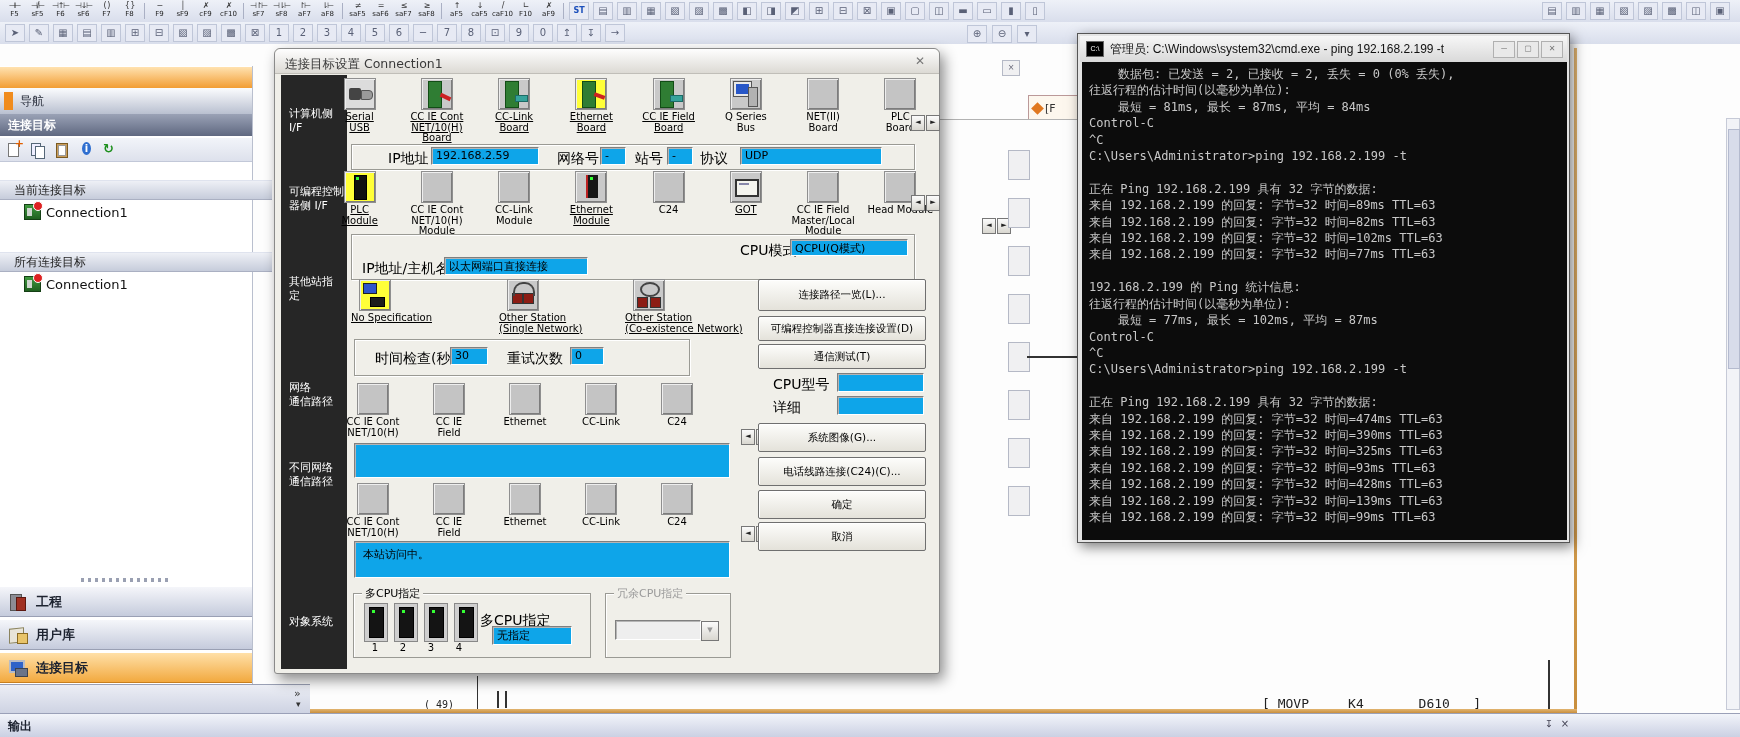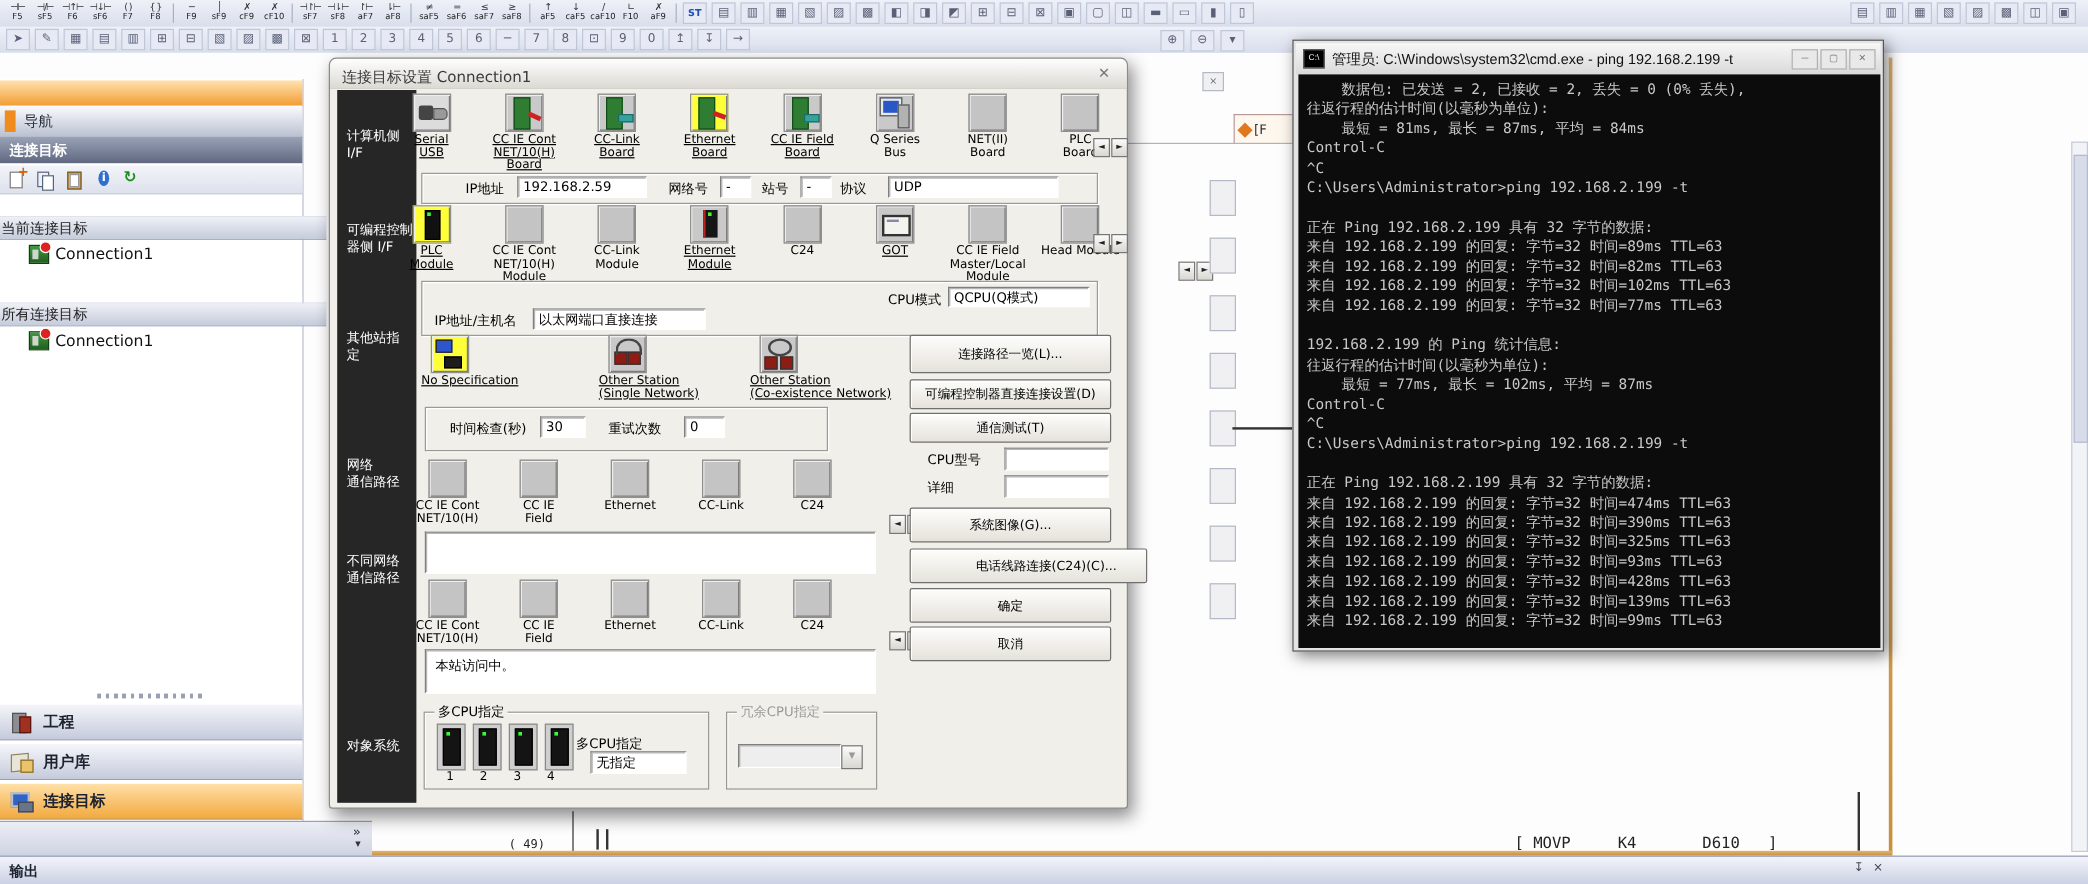--- a/index.html
+++ b/index.html
@@ -34,21 +34,21 @@
   .mi-new::after{content:"+";position:absolute;right:-1px;top:-4px;color:#e05f00;font-weight:bold;font-size:11px}
   .mi-copy::before{content:"";position:absolute;left:2px;top:2px;width:8px;height:11px;background:#eef;border:1px solid #567}
   .mi-copy::after{content:"";position:absolute;left:6px;top:5px;width:8px;height:11px;background:#fff;border:1px solid #567}
   .mi-paste::before{content:"";position:absolute;left:3px;top:2px;width:10px;height:13px;background:#c99c5a;border:1px solid #7a5a22}
   .mi-paste::after{content:"";position:absolute;left:5px;top:4px;width:6px;height:9px;background:#fff;border:1px solid #999}
   .mi-info::before{content:"i";position:absolute;left:5px;top:1px;width:9px;height:13px;background:#2f6fd0;border-radius:50%;
         color:#fff;font-size:10px;text-align:center;line-height:13px;font-weight:bold}
   .mi-refresh::before{content:"↻";position:absolute;left:2px;top:0;color:#1d8f1d;font-size:13px;font-weight:bold}
   .sec-header{left:0;width:272px;height:20px;background:linear-gradient(#eef0f6,#c6ccdb);
         border-top:1px solid #dfe3ee;border-bottom:1px solid #aab0c2;color:#222;
-        display:flex;align-items:center;padding-left:1px;box-sizing:border-box;font-size:12px}
+        display:flex;align-items:center;padding-left:14px;box-sizing:border-box;font-size:12px}
   .conn-item{left:0;width:252px;height:20px;display:flex;align-items:center;gap:5px;padding-left:24px;box-sizing:border-box;
         color:#111;font-size:13px}
   .conn-ico{width:15px;height:14px;background:linear-gradient(#3f9a3f,#206020);border:1px solid #143f14;position:relative;flex:0 0 auto}
   .conn-ico::before{content:"";position:absolute;left:2px;top:3px;width:5px;height:8px;background:#cfd6cf}
   .conn-ico::after{content:"";position:absolute;right:-3px;top:-4px;width:8px;height:8px;border-radius:50%;background:#d22;border:1px solid #fff}
   #splitter{left:0;top:576px;width:252px;height:8px;display:flex;align-items:center;justify-content:center}
   #splitter .dots{width:90px;height:4px;background:repeating-linear-gradient(90deg,#9aa0b2 0 3px,transparent 3px 7px)}
   .nav-btn{left:0;width:252px;height:31px;background:linear-gradient(#f5f6fa,#c5cbdc);
         border-top:1px solid #fff;border-bottom:1px solid #9aa0b4;display:flex;align-items:center;gap:8px;
         padding-left:8px;box-sizing:border-box;font-weight:bold;color:#1d2330;font-size:13px}
@@ -114,32 +114,32 @@
   .t-nospec .b{left:10px;bottom:3px;width:13px;height:8px;background:#1c1c1c;border:1px solid #000}
   .t-single .a{left:4px;top:13px;width:9px;height:9px;background:#8c1c14;border:1px solid #333}
   .t-single .b{right:4px;top:13px;width:9px;height:9px;background:#8c1c14;border:1px solid #333}
   .t-single .c{left:5px;top:2px;width:18px;height:12px;border:2px solid #444;border-bottom:none;border-radius:10px 10px 0 0}
   .t-coexist .a{left:3px;bottom:2px;width:9px;height:9px;background:#8c1c14;border:1px solid #333}
   .t-coexist .b{right:3px;bottom:2px;width:9px;height:9px;background:#8c1c14;border:1px solid #333}
   .t-coexist .c{left:6px;top:2px;width:16px;height:11px;border:2px solid #444;border-radius:50%}
   .t-cpu{width:22px;height:37px;background:#cfcfcf;border:1px solid #888;position:relative;flex:0 0 auto}
   .t-cpu i{position:absolute;left:4px;top:3px;width:13px;height:29px;background:#141414;border:1px solid #000}
   .t-cpu em{position:absolute;left:7px;top:6px;width:3px;height:3px;background:#3f3}
-  .inset{background:#ffffff;border:1px solid;border-color:#7f7f7f #fff #fff #7f7f7f;box-shadow:inset 1px 1px 0 #b5b5b5;
+  .inset{background:#0ea5e9;border:1px solid;border-color:#7f7f7f #fff #fff #7f7f7f;box-shadow:inset 1px 1px 0 #b5b5b5;
         font-size:11px;padding:1px 4px;box-sizing:border-box;color:#000;overflow:hidden;white-space:nowrap}
   .etched{border:1px solid #9a9a94;box-shadow:inset 1px 1px 0 #fff, 1px 1px 0 #fff}
   .wbtn{position:absolute;left:483px;width:166px;background:linear-gradient(#fdfdfb,#e4e2da);
         border:1px solid #6f6f6f;box-shadow:inset 1px 1px 0 #fff;border-radius:2px;
         display:flex;align-items:center;justify-content:center;font-size:10.5px;color:#000;white-space:nowrap}
   .grp{position:absolute;border:1px solid #9a9a94;box-shadow:inset 1px 1px 0 #fff}
   .grp .gl{position:absolute;left:8px;top:-8px;background:#f0efe9;padding:0 3px;font-size:11px}
   .arrpair{position:absolute;display:flex;gap:1px}
   .arrbtn{width:12px;height:14px;background:linear-gradient(#fbfbfb,#d9d7d0);border:1px solid #777;
         font-size:7px;line-height:13px;text-align:center;color:#222}
-  .dlg-label{position:absolute;font-size:11px;color:#000;white-space:nowrap}
+  .dlg-label{position:absolute;font-size:14px;color:#000;white-space:nowrap}
   
   #cmdwin{left:1077px;top:33px;width:493px;height:510px;background:#e4e4e4;border:1px solid #555;
         box-shadow:3px 4px 12px rgba(0,0,0,.5);box-sizing:border-box}
   #cmd-title{position:absolute;left:2px;top:2px;right:2px;height:26px;background:linear-gradient(#f7f7f7,#d9d9d9);
         display:flex;align-items:center;gap:6px;padding-left:6px;box-sizing:border-box;color:#111;font-size:12px;
         font-family:"Liberation Sans",sans-serif}
   #cmd-ico{width:16px;height:14px;background:#000;color:#fff;font-size:7px;line-height:13px;text-align:center;flex:0 0 auto;
         border:1px solid #666}
   #cmd-btns{margin-left:auto;margin-right:4px;display:flex;gap:2px}
   #cmd-btns div{width:20px;height:15px;background:#e9e9e9;border:1px solid #b0b0b0;color:#777;
@@ -740,21 +740,21 @@
     <span class="gl" style="color:#9a9a9a">冗余CPU指定</span>
     <span class="inset" style="position:absolute;left:9px;top:26px;width:86px;height:20px;background:#eee"></span>
     <span class="arrbtn" style="position:absolute;left:95px;top:27px;width:16px;height:18px;line-height:17px;color:#999">▼</span>
   </div>
 
   <div id="btncol">
       <div class="wbtn" style="top: 230px; height: 30px;">连接路径一览(L)...</div>
       <div class="wbtn" style="top: 267px; height: 23px;">可编程控制器直接连接设置(D)</div>
       <div class="wbtn" style="top: 295px; height: 23px;">通信测试(T)</div>
       <div class="wbtn" style="top: 374px; height: 27px;">系统图像(G)...</div>
-      <div class="wbtn" style="top: 408px; height: 27px; padding-left: 30px;">电话线路连接(C24)(C)...</div>
+      <div class="wbtn" style="top: 408px; height: 27px;">电话线路连接(C24)(C)...</div>
       <div class="wbtn" style="top: 441px; height: 27px;">确定</div>
       <div class="wbtn" style="top: 473px; height: 27px;">取消</div>
     </div>
   <span class="dlg-label" style="left:498px;top:327px">CPU型号</span>
   <span class="inset" style="position:absolute;left:562px;top:324px;width:87px;height:19px"></span>
   <span class="dlg-label" style="left:498px;top:350px">详细</span>
   <span class="inset" style="position:absolute;left:562px;top:347px;width:87px;height:19px"></span>
 </div>
 
 <div id="cmdwin" class="abs">

